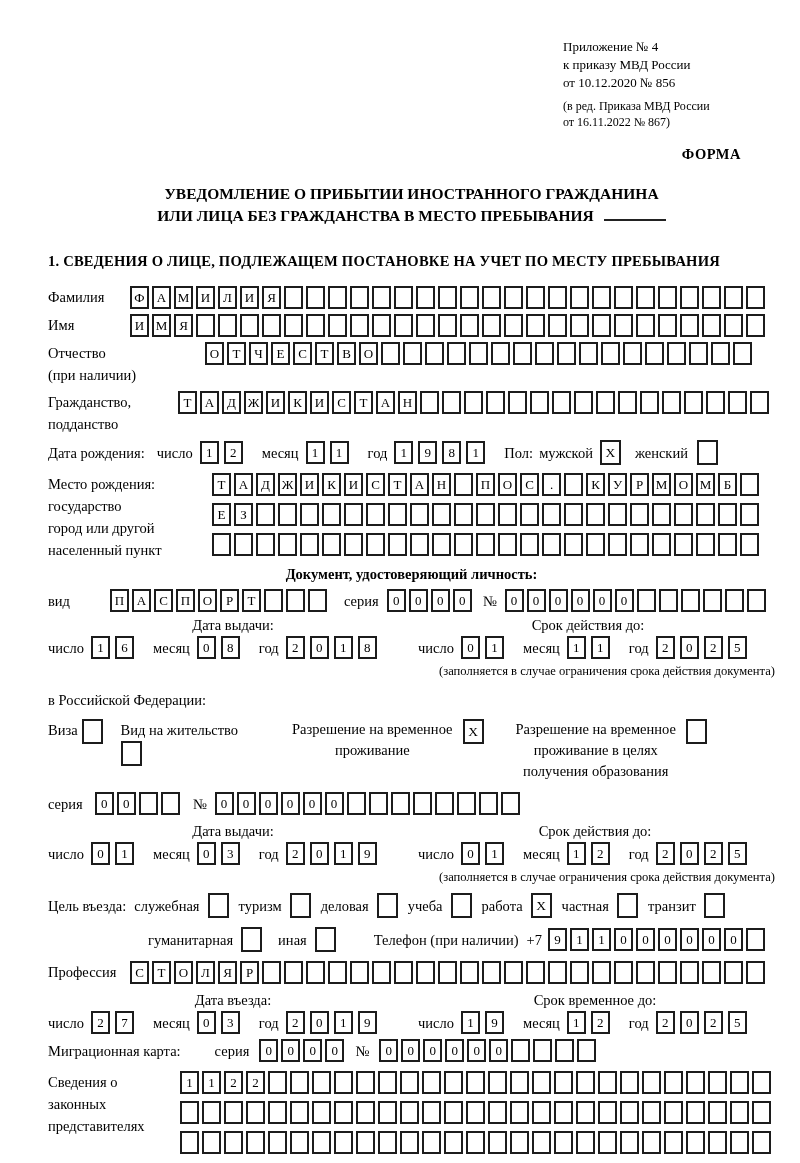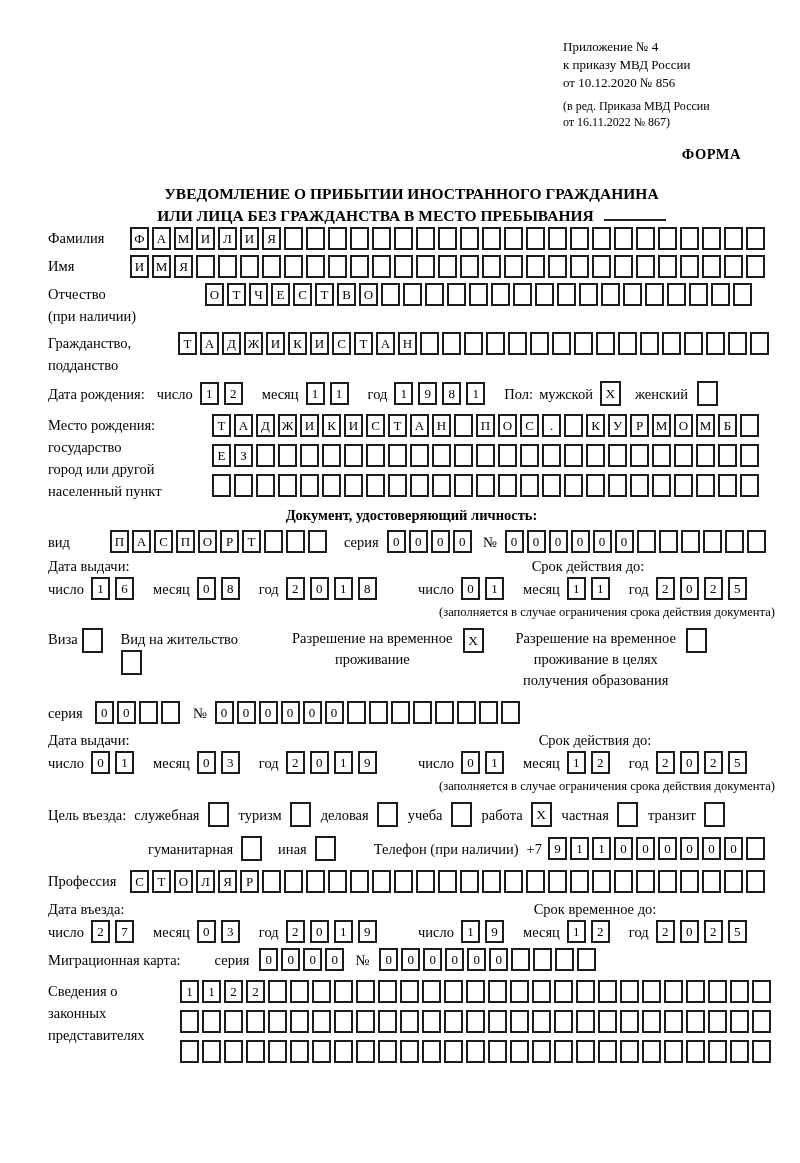--- a/index.html
+++ b/index.html
@@ -30,21 +30,21 @@
     font-size:13px;line-height:19px;flex:0 0 auto;background:#fff;
   }
   .w82{width:82px;} .w130{width:130px;} .w157{width:157px;} .w62{width:62px;}
   
   .dg{display:flex;align-items:flex-end;}
   .dg .lbl{margin-right:7px;}
   .dg .boxes{margin-right:14px;}
   .dg .cell{margin-right:5px;}
   .dgl{width:370px;}
   .hrow{display:flex;margin-bottom:2px;}
-  .h-left{width:370px;font-size:14.5px;}
+  .h-left{width:370px;text-align:center;font-size:14.5px;}
   .h-right{width:340px;text-align:center;font-size:14.5px;}
   .note-right{text-align:right;font-size:12.6px;margin:1px 0 8px 0;}
   
   .doc-heading{text-align:center;font-weight:bold;font-size:14.5px;margin:4px 0 6px 0;}
   .intro{font-size:14.5px;line-height:26px;}
   
   .cb .cell{width:17px;height:21px;margin-right:0;font-size:13.5px;}
   .opt{display:flex;align-items:flex-start;margin-right:18px;}
   .opt .lbl{margin-right:9px;}
   .optlines{text-align:center;font-size:14.5px;line-height:21px;margin-right:10px;}
@@ -79,20 +79,21 @@
   </div>
   <div class="forma">ФОРМА</div>
 
   <div class="title">
     <div>УВЕДОМЛЕНИЕ О ПРИБЫТИИ ИНОСТРАННОГО ГРАЖДАНИНА</div>
     <div>
       <span>ИЛИ ЛИЦА БЕЗ ГРАЖДАНСТВА В МЕСТО ПРЕБЫВАНИЯ</span><span class="title-underline"></span>
     </div>
   </div>
 
+  <div class="sect">1. СВЕДЕНИЯ О ЛИЦЕ, ПОДЛЕЖАЩЕМ ПОСТАНОВКЕ НА УЧЕТ ПО МЕСТУ ПРЕБЫВАНИЯ</div>
 
   <div class="frow">
     <span class="lbl w82">Фамилия</span>
     <span class="boxes">
         <span class="cell">Ф</span>
         <span class="cell">А</span>
         <span class="cell">М</span>
         <span class="cell">И</span>
         <span class="cell">Л</span>
         <span class="cell">И</span>
@@ -430,20 +431,21 @@
       <span class="boxes">
           <span class="cell">2</span>
           <span class="cell">0</span>
           <span class="cell">2</span>
           <span class="cell">5</span>
         </span>
     </span>
   </div>
   <div class="note-right">(заполняется в случае ограничения срока действия документа)</div>
 
+  <div class="intro">в Российской Федерации:</div>
 
   <div class="frow options-row">
     <span class="opt">
       <span class="lbl" style="margin-right:4px;">Виза</span>
       <span class="boxes cb">
           <span class="cell"></span>
         </span>
     </span>
     <span class="opt" style="flex-direction:column;">
       <span class="lbl" style="margin-right:22px;">Вид на жительство</span>

